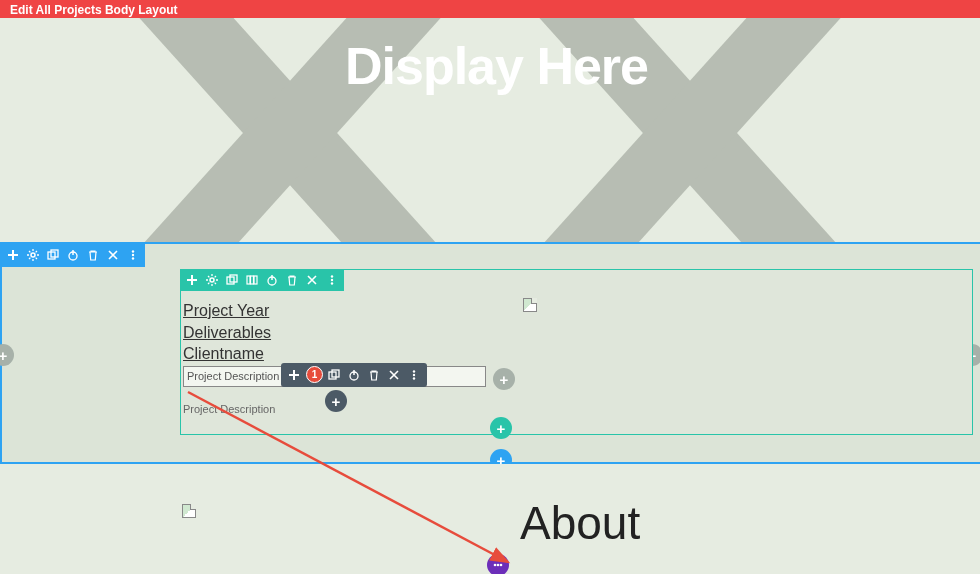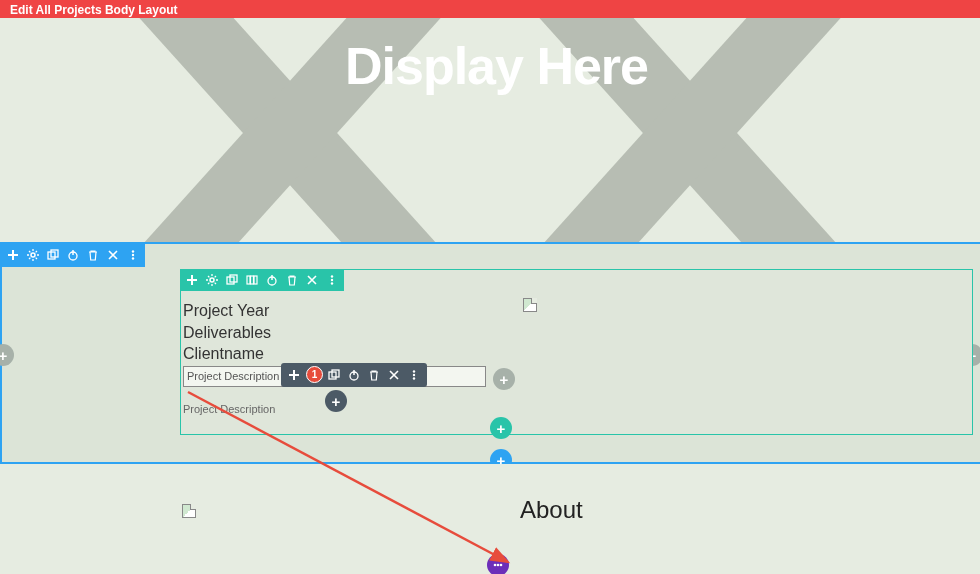--- a/index.html
+++ b/index.html
@@ -108,20 +108,21 @@
   }
   .col-right {
     position: absolute;
     left: 342px;
     top: 28px;
   }
   .proj-line {
     font-size: 16px;
     color: #333;
     line-height: 1.35;
+    text-decoration: underline;
   }
 
   .module-bar {
     position: absolute;
     left: 2px;
     top: 96px;
     width: 303px;
     height: 21px;
     border: 1px solid #888;
     background: #f3f6f0;
@@ -203,21 +204,21 @@
     right: -1px; top: -1px;
     width: 5px; height: 5px;
     background: #e6ece1;
     border-left: 1px solid #888;
     border-bottom: 1px solid #888;
   }
   .about {
     position: absolute;
     left: 520px;
     top: 32px;
-    font-size: 24px;
+    font-size: 46px;
     color: #222;
     font-weight: 400;
   }
 
   .arrow-svg {
     position: absolute;
     left: 178px;
     top: 382px;
     pointer-events: none;
     z-index: 20;

